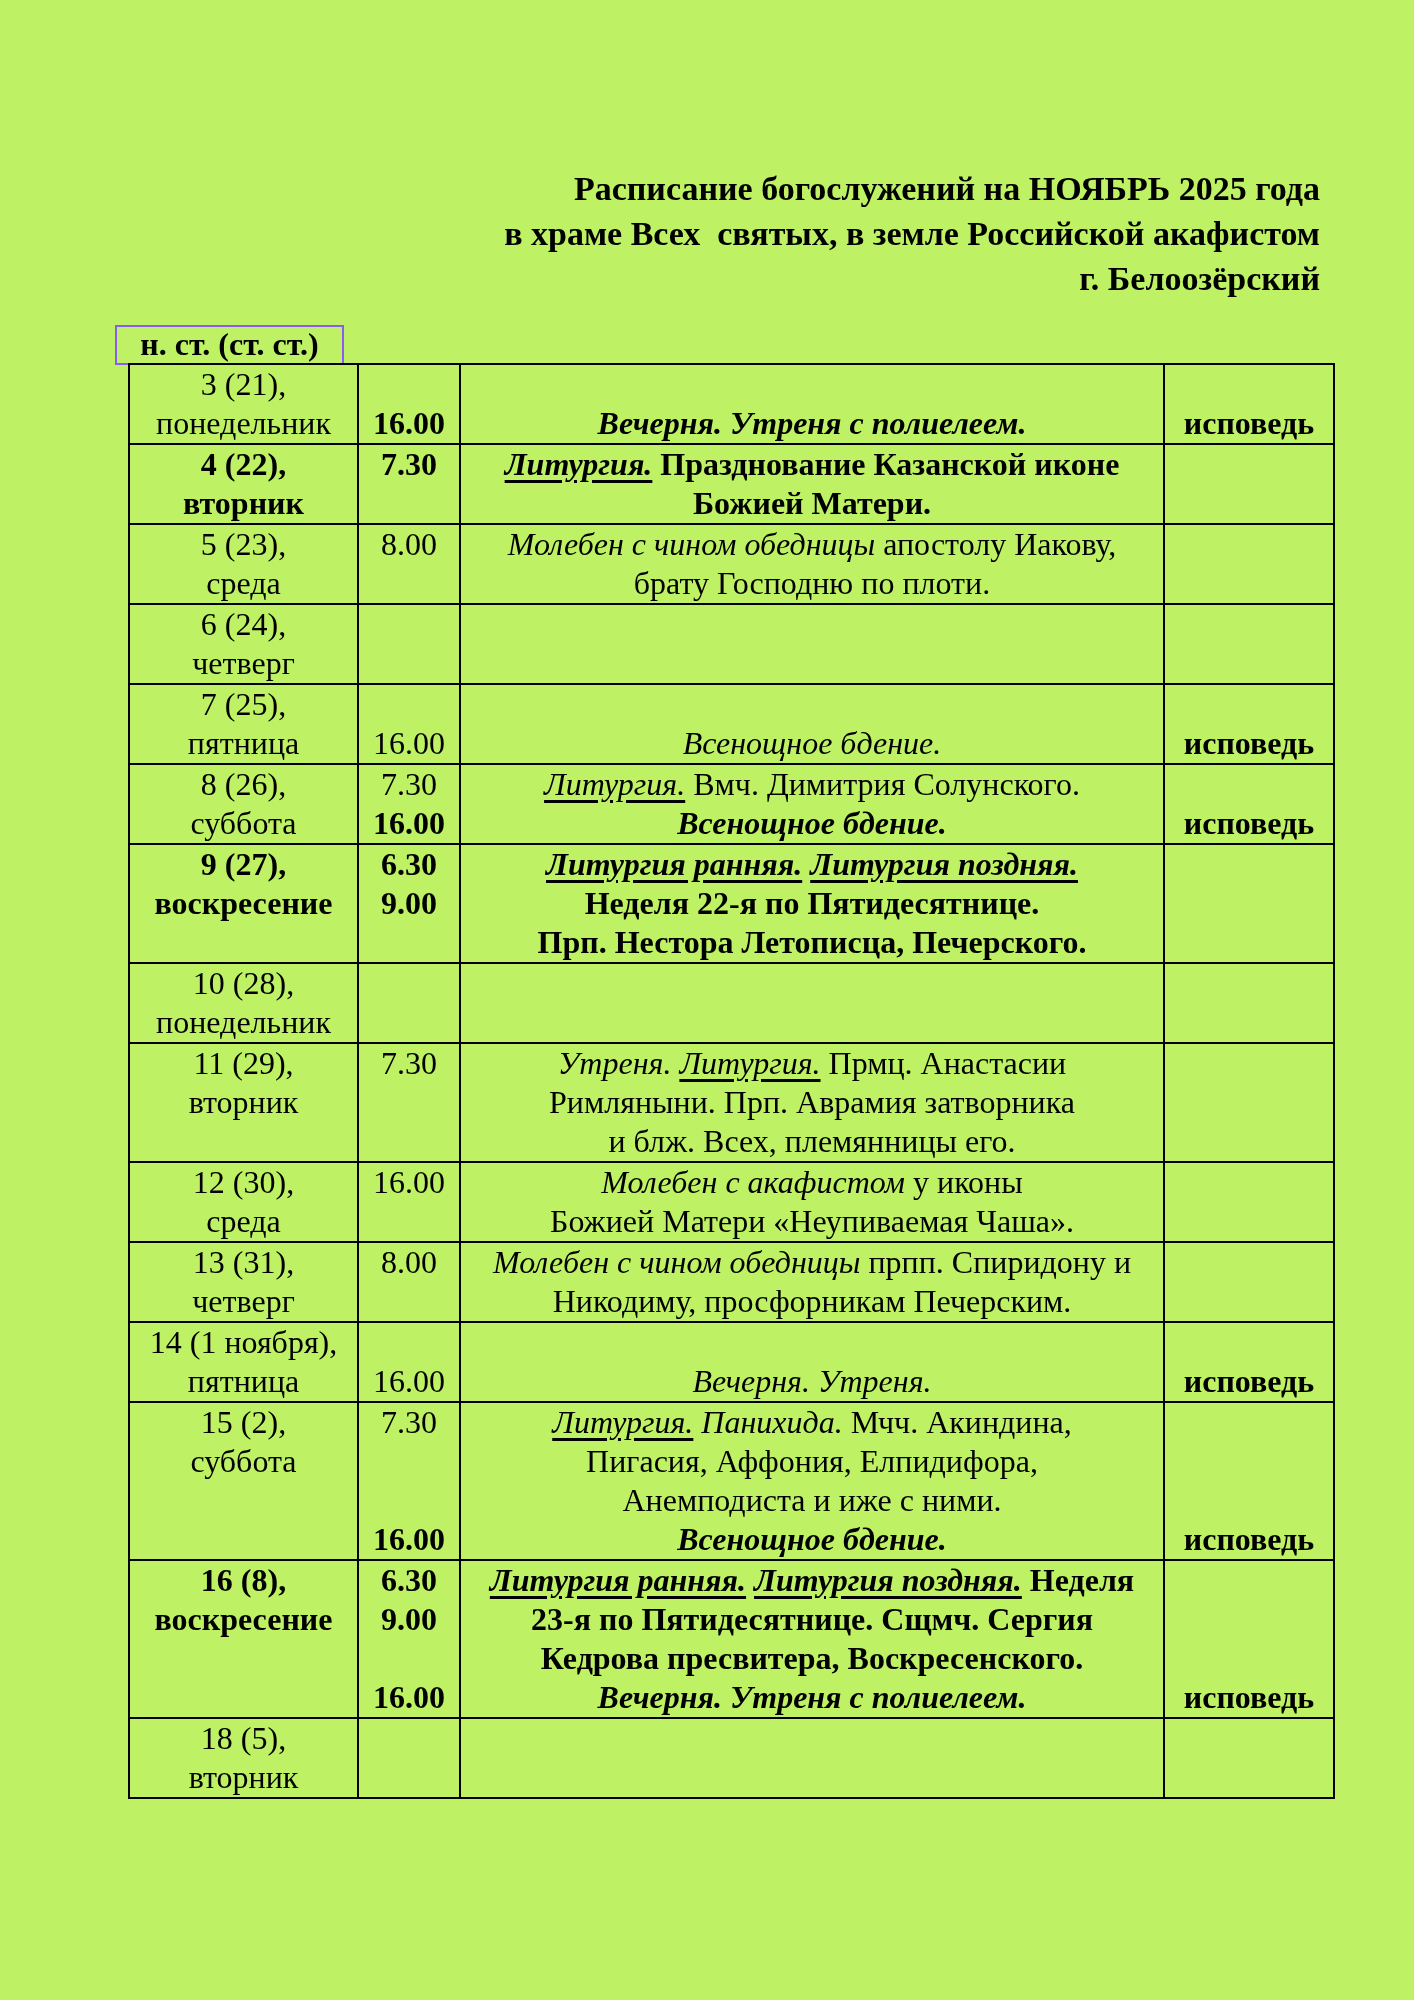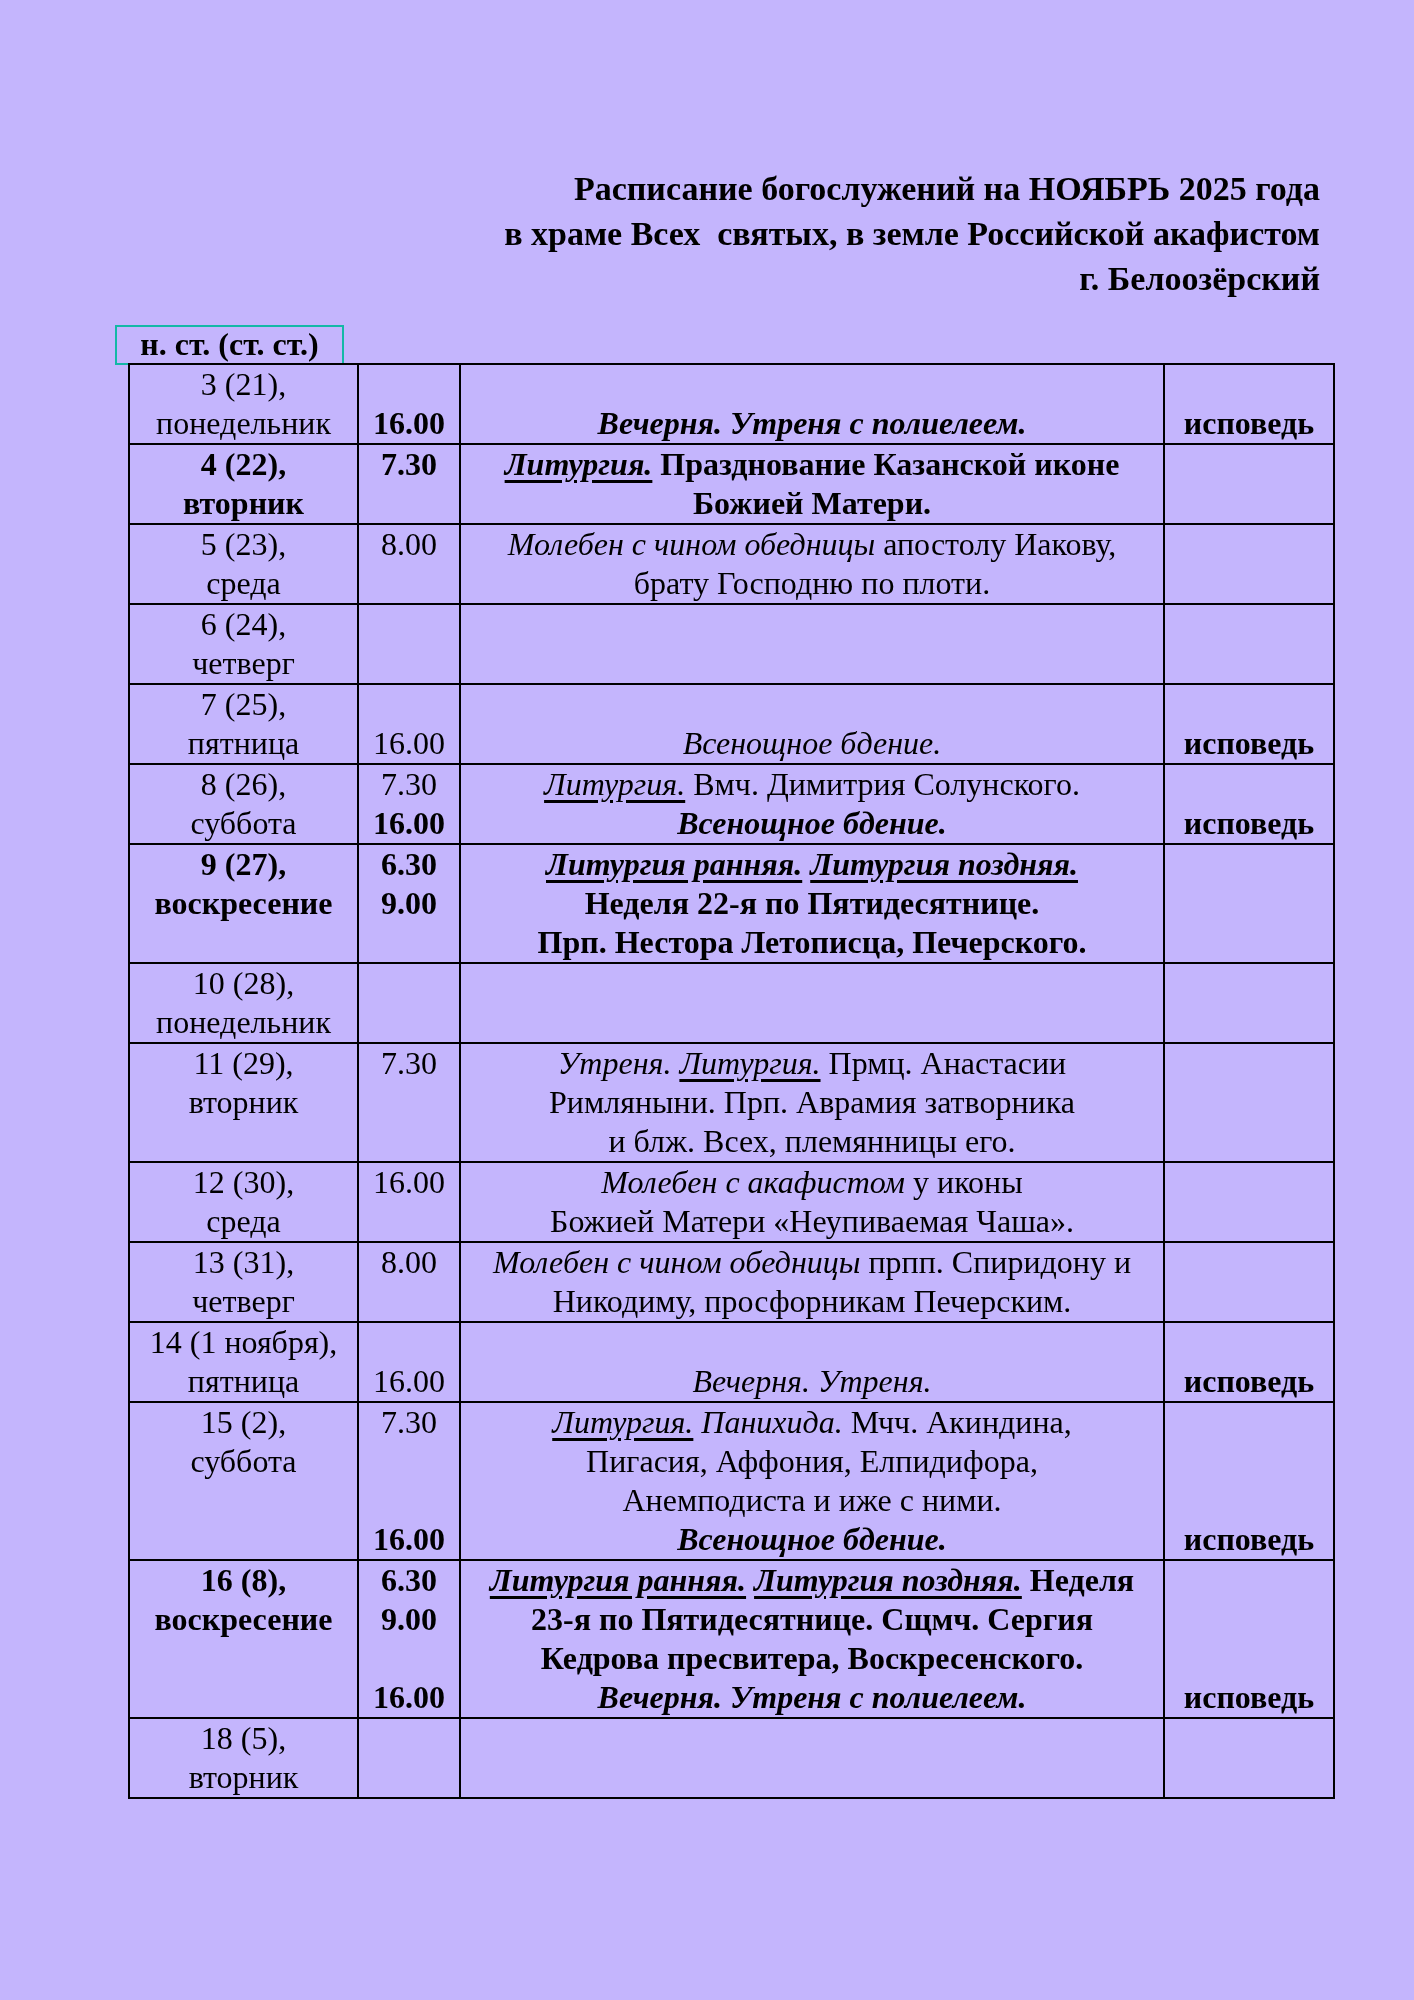--- a/index.html
+++ b/index.html
@@ -1,25 +1,25 @@
 <!DOCTYPE html>
 <html lang="ru"><head>
 <meta charset="utf-8">
 <style>
   html,body{margin:0;padding:0;background:#fff;}
   body{width:1414px;height:2000px;position:relative;overflow:hidden;
        font-family:"Liberation Serif","DejaVu Serif",serif;color:#000;}
-  .page{position:absolute;left:0;top:0;width:1414px;height:2000px;background:#c4b5fd;}
+  .page{position:absolute;left:0;top:0;width:1414px;height:2000px;background:#bef264;}
 
   .title-block{position:absolute;left:115px;top:166px;width:1205px;
                text-align:right;font-weight:bold;font-size:34px;line-height:45px;}
   .title-line{white-space:pre;}
 
   .corner-box{position:absolute;left:115px;top:325px;width:229px;height:40px;
-              box-sizing:border-box;border:2px solid #14b8a6;
+              box-sizing:border-box;border:2px solid #8b5cf6;
               font-weight:bold;font-size:32px;line-height:35px;text-align:center;white-space:nowrap;}
 
   table.schedule{position:absolute;left:128px;top:363px;width:1205px;
                  border-collapse:collapse;table-layout:fixed;}
   table.schedule td{border:2px solid #000;padding:0;vertical-align:top;overflow:hidden;}
   .line{height:39px;line-height:39px;font-size:32px;text-align:center;white-space:nowrap;}
   .b{font-weight:bold;}
   .i{font-style:italic;}
   .bi{font-weight:bold;font-style:italic;}
   .iu{font-style:italic;text-decoration:underline;text-decoration-thickness:2.5px;text-underline-offset:5px;}

